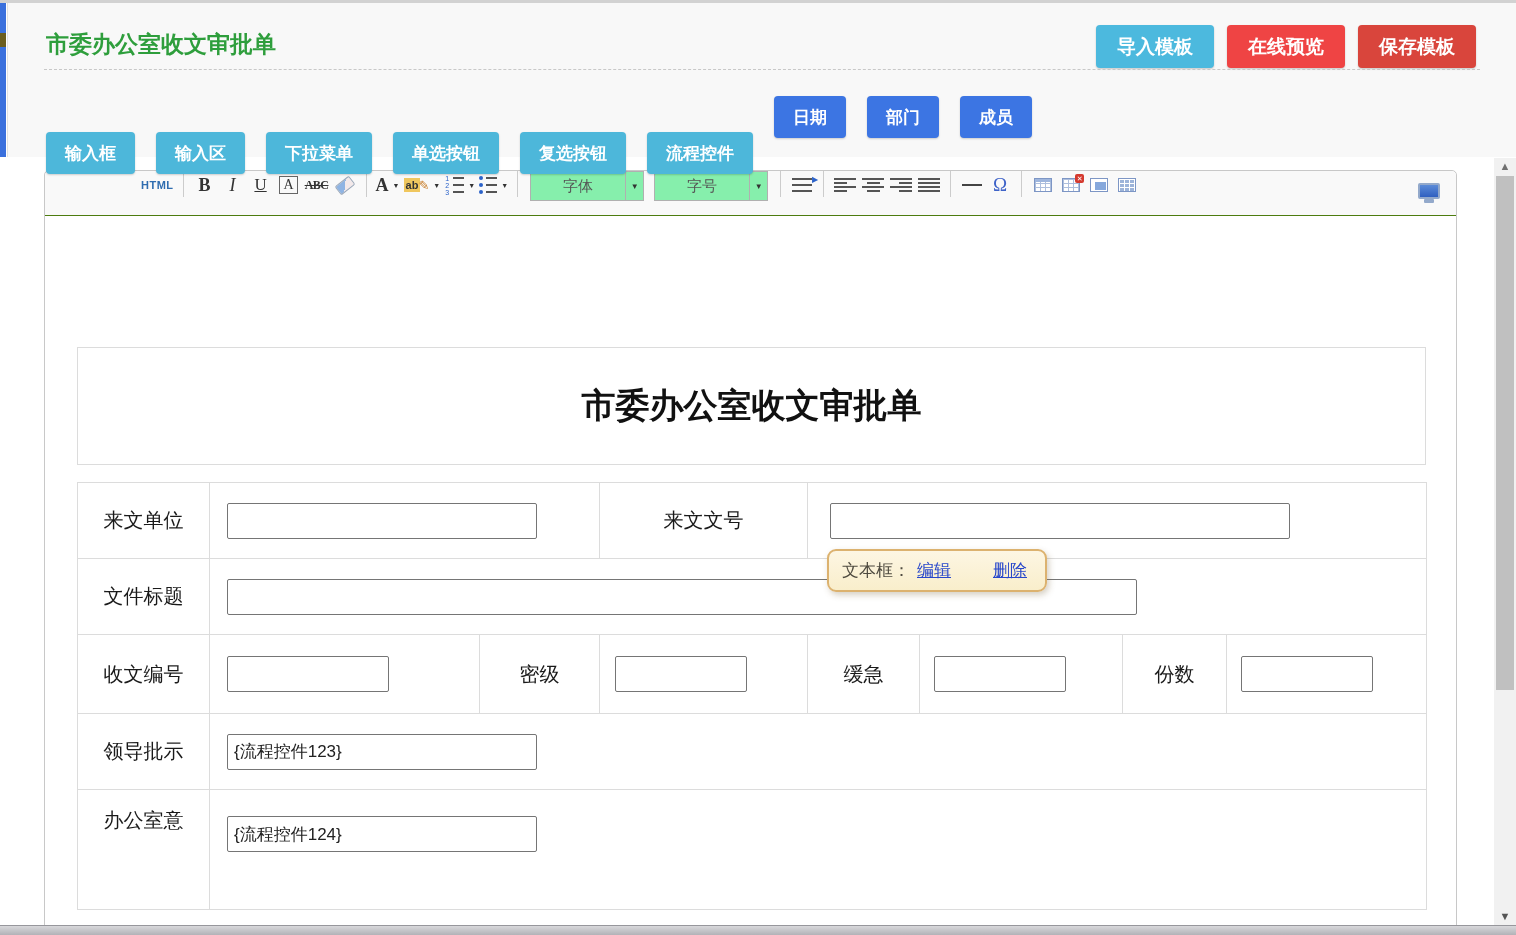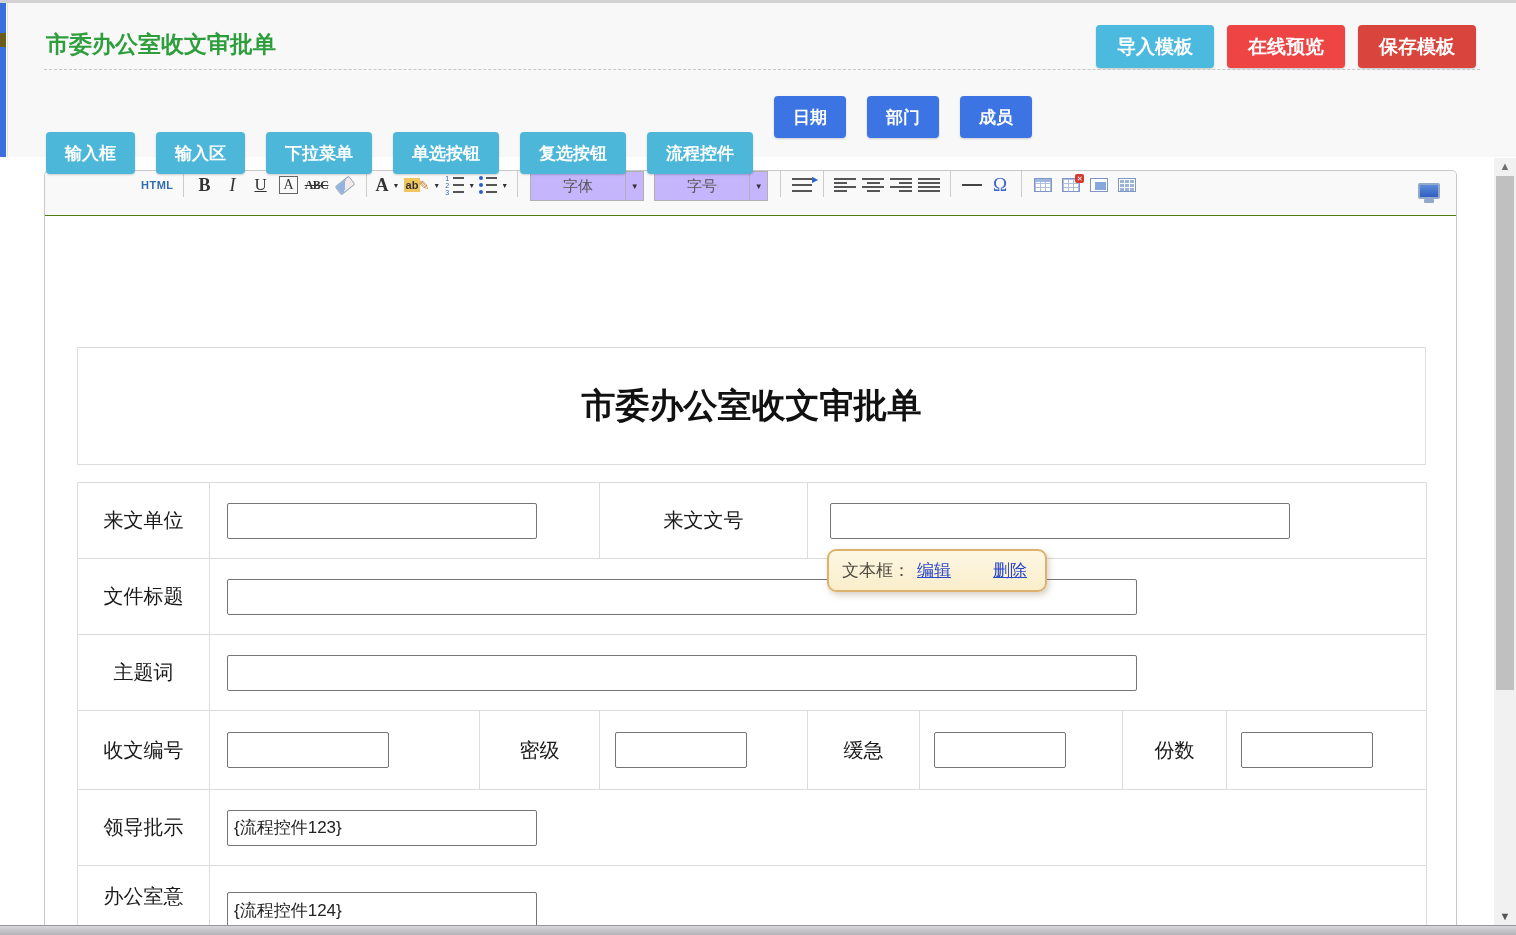--- a/index.html
+++ b/index.html
@@ -55,21 +55,21 @@
   .hl-chip { background:#f0c75e; font-size:11px; font-weight:bold; padding:1px 2px; line-height:12px; }
   .pencil { color:#c87d2a; font-size:13px; margin-left:-2px; }
   .list-icon { display:flex; flex-direction:column; justify-content:center; gap:2px; }
   .lr { display:flex; align-items:center; height:5px; }
   .lr::before { width:6px; font-size:7px; line-height:5px; color:#2b62c9; text-align:center; font-style:normal; }
   .ol-icon .lr:nth-child(1)::before { content:"1"; }
   .ol-icon .lr:nth-child(2)::before { content:"2"; }
   .ol-icon .lr:nth-child(3)::before { content:"3"; }
   .ul-icon .lr::before { content:""; width:4px; height:4px; border-radius:50%; background:#2b62c9; }
   .lr b { width:11px; height:2px; background:#555; margin-left:3px; display:block; }
-  .combo { width:114px; height:30px; background:#c4b5fd; border:1px solid #b0b0b0; display:flex; margin:0 5px; cursor:pointer; }
+  .combo { width:114px; height:30px; background:#86efac; border:1px solid #b0b0b0; display:flex; margin:0 5px; cursor:pointer; }
   .combo-label { flex:1; text-align:center; line-height:28px; font-size:15px; color:#555;
     font-family:"Liberation Serif",serif; }
   .combo-caret { width:18px; border-left:1px solid #b0b0b0; display:flex; align-items:center;
     justify-content:center; font-size:8px; color:#333; }
   .indent-icon { width:20px; height:14px; position:relative;
     background:repeating-linear-gradient(to bottom,#555 0 2px,transparent 2px 6px); }
   .indent-icon::after { content:"▶"; position:absolute; right:-6px; top:-3px; font-size:8px; color:#2b62c9; }
   .align-icon { width:22px; height:14px; display:flex; flex-direction:column; justify-content:space-between; }
   .align-icon b { display:block; height:2px; background:#555; width:100%; }
   .a-left  b:nth-child(even){ width:60%; }
@@ -287,24 +287,20 @@
           <tr class="r1">
         <td class="lbl">来文单位</td>
         <td colspan="2" class="pl17"><input class="fi w310" value="" style=""></td>
         <td class="lbl">来文文号</td>
         <td colspan="4" class="pl22"><input class="fi w460" value="" style=""></td>
       </tr>
       <tr class="r2">
         <td class="lbl">文件标题</td>
         <td colspan="7" class="pl17"><input class="fi w910" value="" style=""></td>
       </tr>
-      <tr class="r3">
-        <td class="lbl">主题词</td>
-        <td colspan="7" class="pl17"><input class="fi w910" value="" style=""></td>
-      </tr>
       <tr class="r4">
         <td class="lbl">收文编号</td>
         <td class="pl17"><input class="fi w162" value="" style=""></td>
         <td class="lbl">密级</td>
         <td class="pl15"><input class="fi w132" value="" style=""></td>
         <td class="lbl">缓急</td>
         <td class="pl14"><input class="fi w132" value="" style=""></td>
         <td class="lbl">份数</td>
         <td class="pl14"><input class="fi w132" value="" style=""></td>
       </tr>

